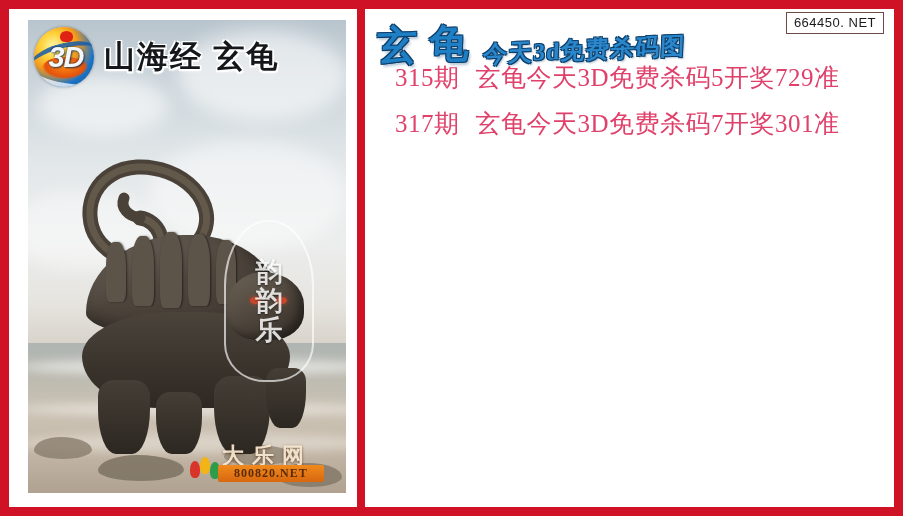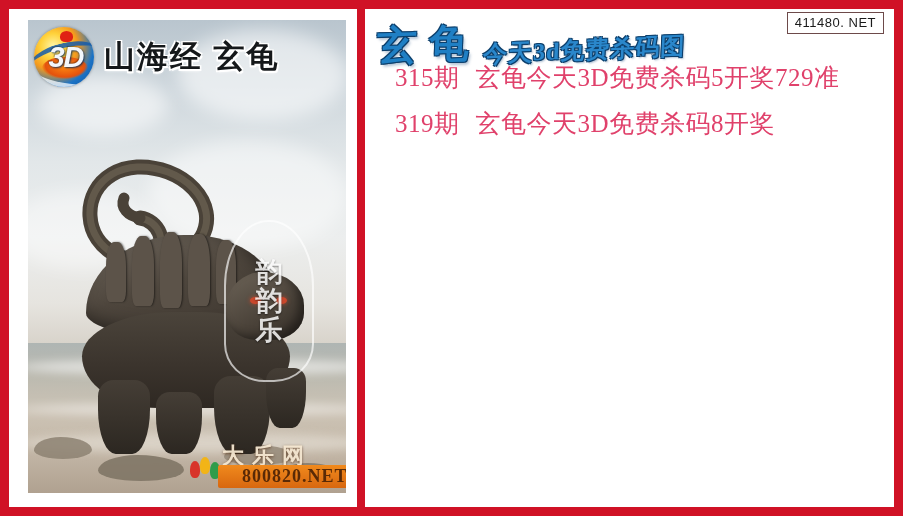--- a/index.html
+++ b/index.html
@@ -314,26 +314,26 @@
     font-weight: bold;
     color: rgba(248,236,214,0.92);
     letter-spacing: 8px;
     text-shadow: 0 1px 3px rgba(80,40,10,0.7);
     white-space: nowrap;
   }
   .wm-url {
     position: absolute;
     left: 22px;
     top: 24px;
-    padding: 1px 24px;
+    padding: 1px 16px;
     background: linear-gradient(180deg, #f08a1d 0%, #d8670f 100%);
     color: #5a2a06;
     font-family: "Liberation Serif", serif;
     font-weight: bold;
-    font-size: 18px;
+    font-size: 12px;
     letter-spacing: 1px;
     border-radius: 2px;
     white-space: nowrap;
   }
   .wm-mascot {
     position: absolute;
     left: -6px;
     top: 14px;
     width: 34px;
     height: 28px;
@@ -512,27 +512,27 @@
       </div>
 
     </div>
   </div>
 
   <div class="right-panel">
 
     <div class="right-header">
       <div class="brand-big">玄龟</div>
       <div class="brand-sub">今天3d免费杀码图</div>
-      <div class="net-badge">411480. NET</div>
+      <div class="net-badge">664450. NET</div>
     </div>
 
     <div class="rows">
       <div class="row">
         <span class="issue">315期</span><span class="body-text">玄龟今天3D免费杀码5开奖729准</span>
       </div>
       <div class="row">
-        <span class="issue">319期</span><span class="body-text">玄龟今天3D免费杀码8开奖</span>
+        <span class="issue">317期</span><span class="body-text">玄龟今天3D免费杀码7开奖301准</span>
       </div>
     </div>
 
   </div>
 
 </div>
 
 </body></html>

